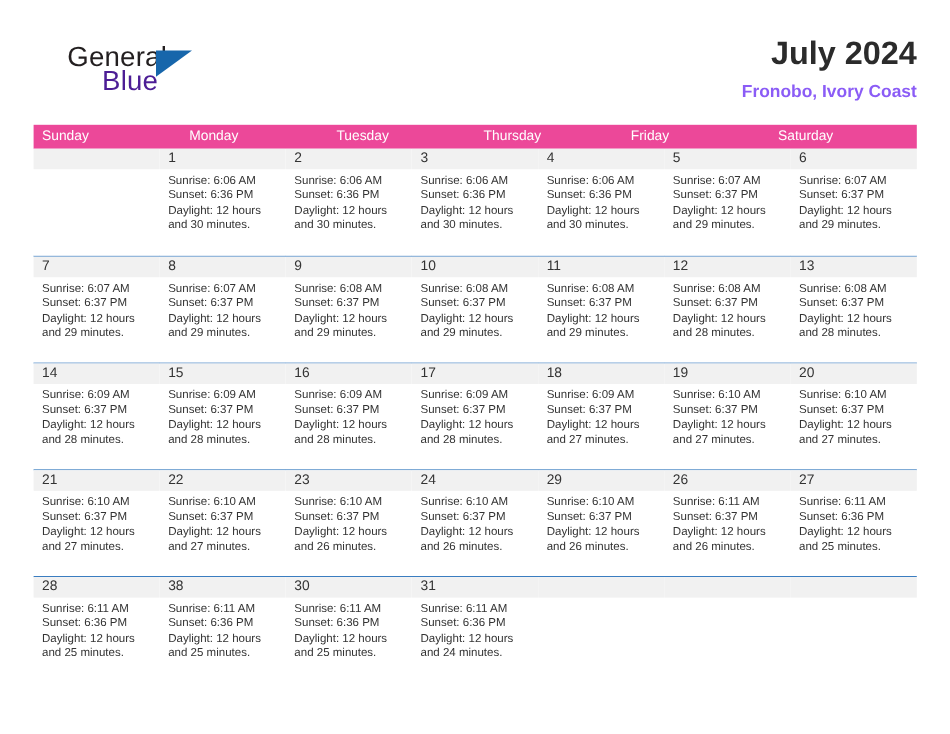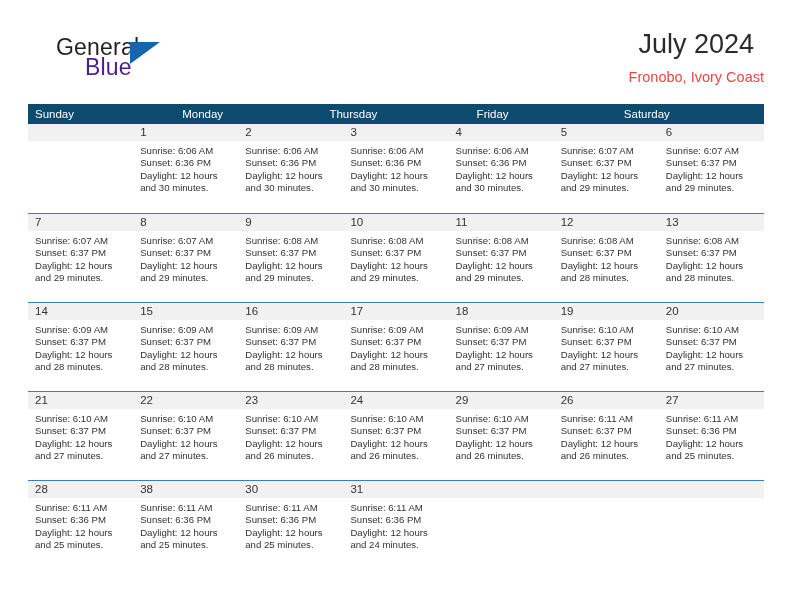--- a/index.html
+++ b/index.html
@@ -62,46 +62,47 @@
     width: 0;
     height: 0;
     border-left: 30px solid #1766ab;
     border-bottom: 22px solid transparent;
   }
 
   .title-block {
     position: absolute;
     right: 0;
     top: 0;
-    text-align: center;
+    text-align: right;
+    font-weight: bold;
   }
   .cal-title {
     font-size: 27px;
     color: #2b2b2b;
     line-height: 32px;
     white-space: nowrap;
   }
   .cal-subtitle {
     font-size: 14.5px;
-    color: #ef4444;
+    color: #8b5cf6;
     line-height: 20px;
     margin-top: 7px;
     white-space: nowrap;
   }
 
   
   .calendar {
     position: absolute;
     left: 28px;
     top: 104px;
     width: 736px;
   }
   .weekdays {
     display: flex;
-    background: #0c4a6e;
+    background: #ec4899;
     height: 20px;
   }
   .weekday {
     flex: 1 1 0;
     color: #ffffff;
     font-size: 11.5px;
     line-height: 20px;
     padding-left: 7px;
     box-sizing: border-box;
     white-space: nowrap;
@@ -161,20 +162,21 @@
       <div class="cal-title">July 2024</div>
       <div class="cal-subtitle">Fronobo, Ivory Coast</div>
     </div>
 
   </div>
 
   <div class="calendar">
     <div class="weekdays">
         <div class="weekday">Sunday</div>
         <div class="weekday">Monday</div>
+        <div class="weekday">Tuesday</div>
         <div class="weekday">Thursday</div>
         <div class="weekday">Friday</div>
         <div class="weekday">Saturday</div>
       </div>
     <div id="weeks-container">
         <div class="week first">
           <div class="day empty">
             <div class="day-num"></div>
           </div>
           <div class="day">

